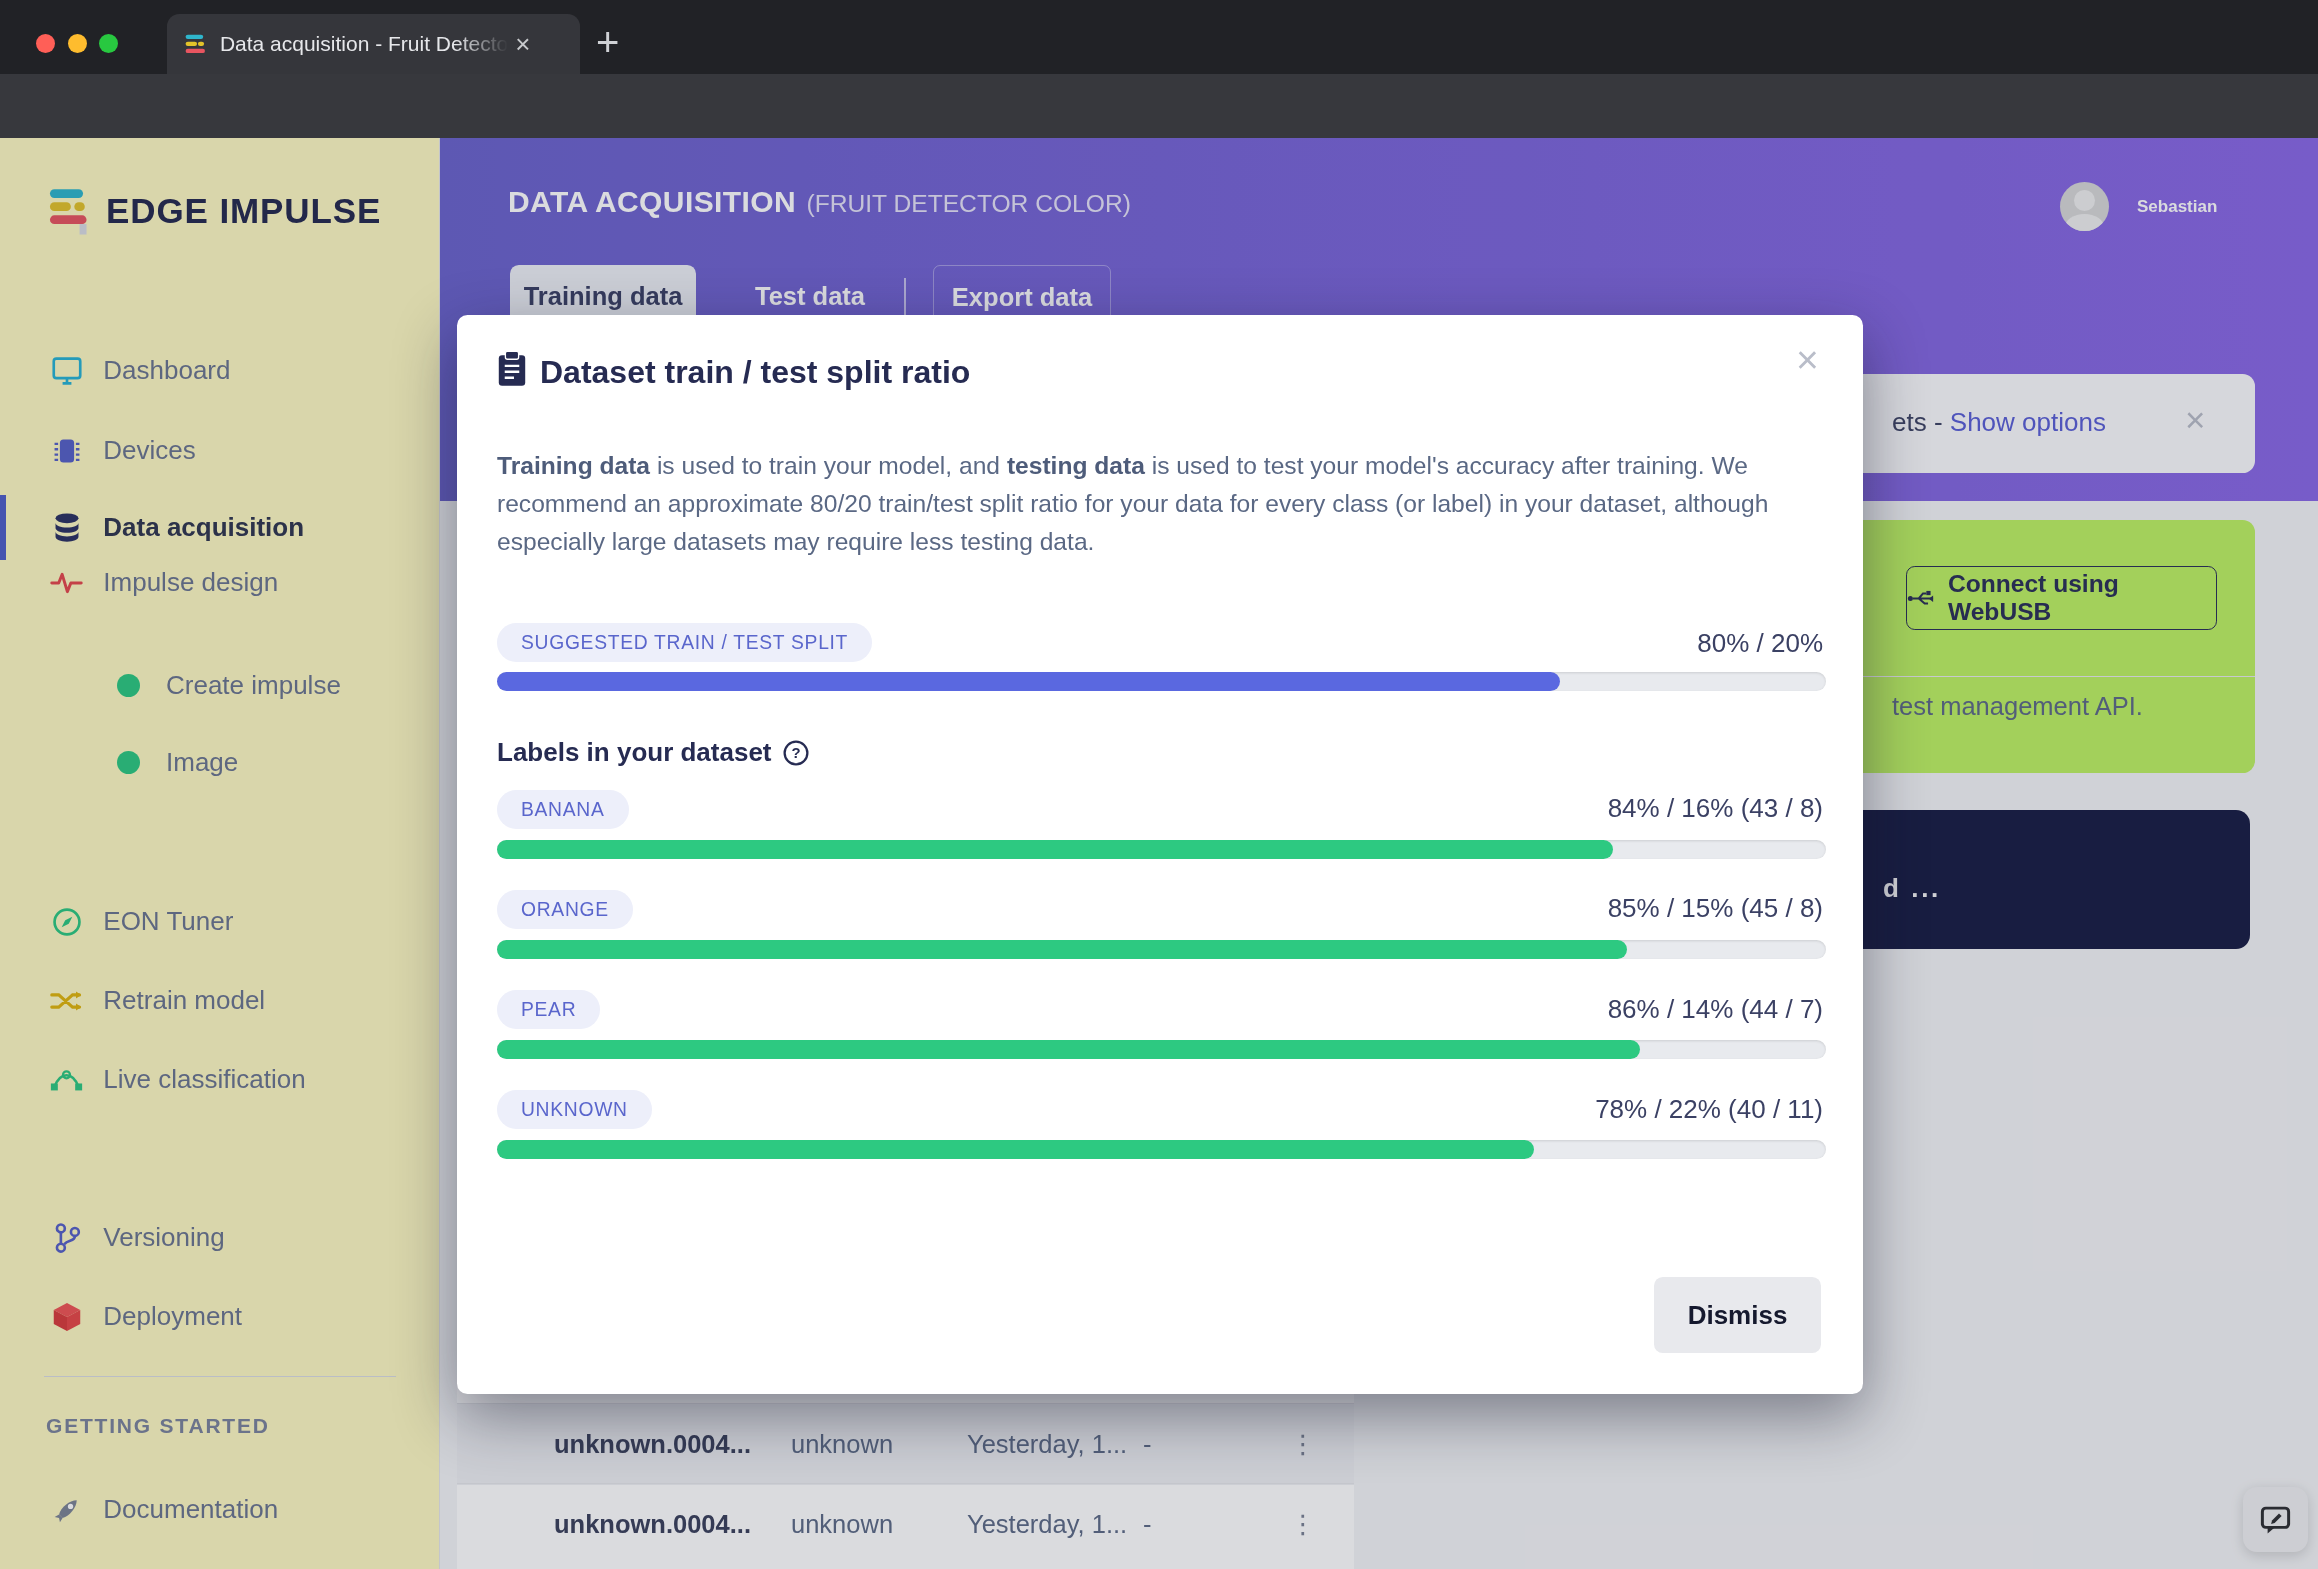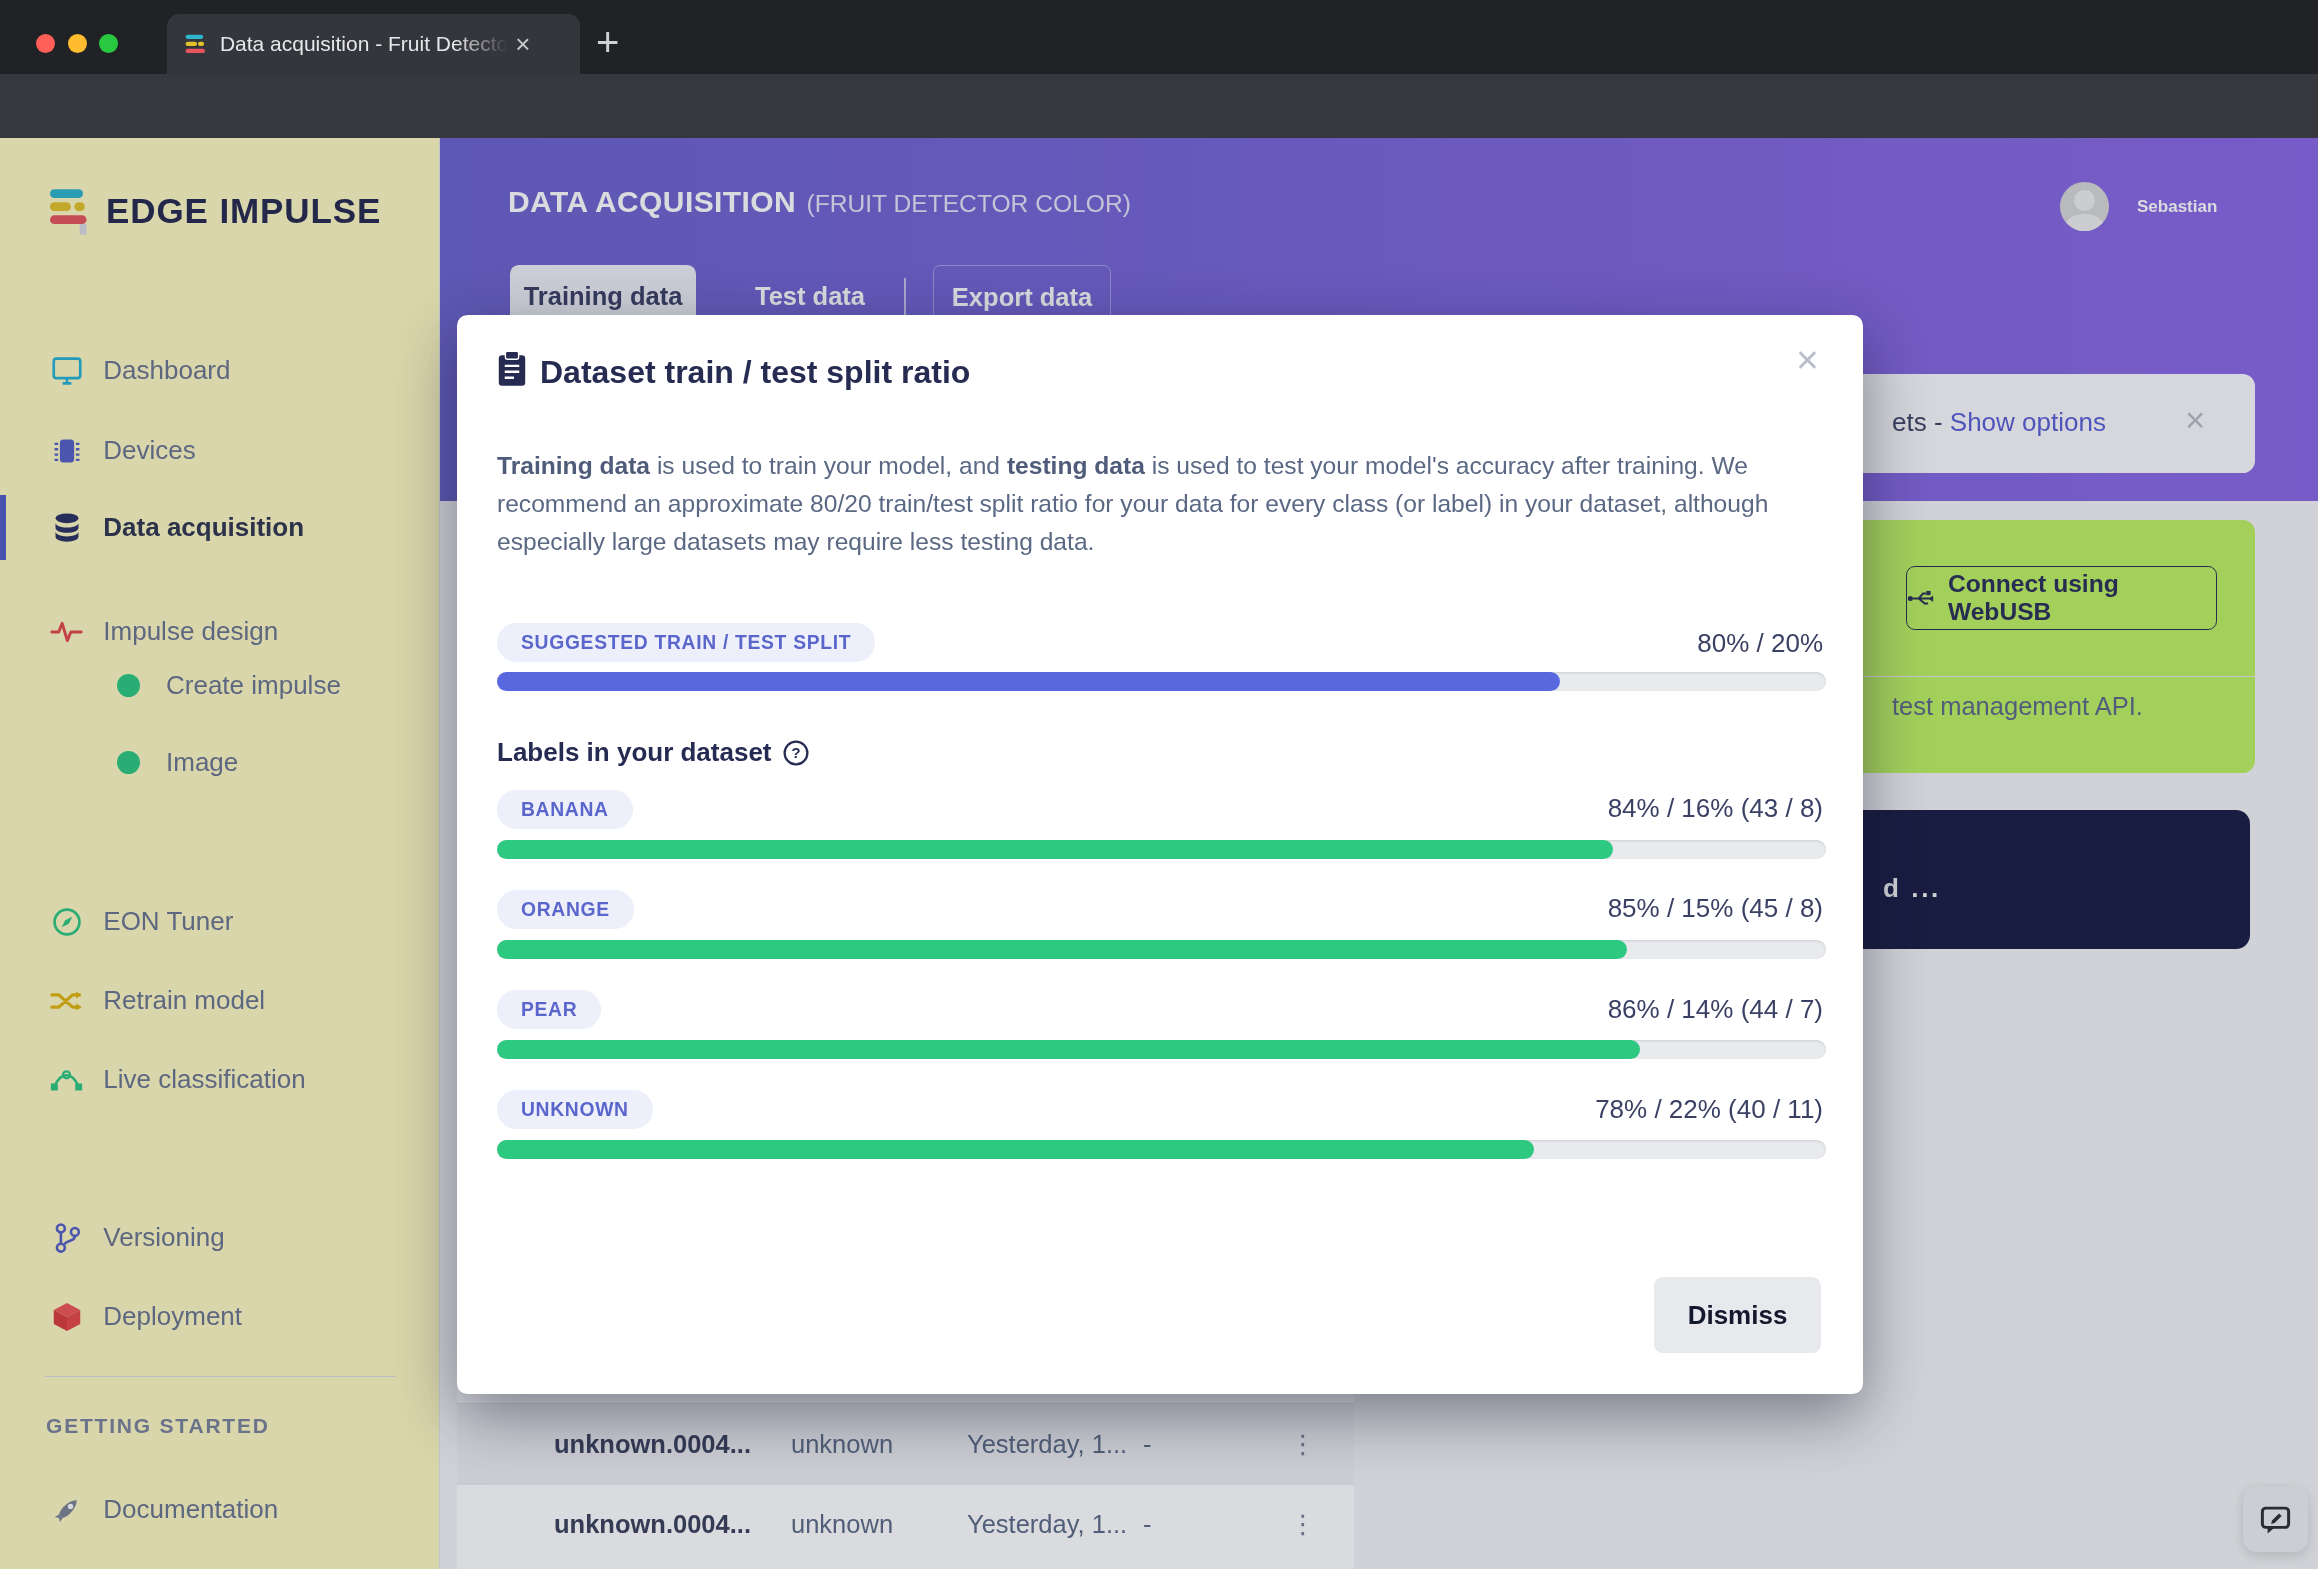--- a/index.html
+++ b/index.html
@@ -106,21 +106,21 @@
       display:flex;align-items:center;justify-content:center;z-index:30;cursor:pointer;box-shadow:0 3.5px 12.3px rgba(0,0,0,.15);}
 
   
   .modal{position:absolute;left:457px;top:315px;width:1406px;height:1079px;background:#fff;border-radius:10.5px;
       box-shadow:0 21px 62px rgba(18,20,40,.45);z-index:50;}
   .m-title{position:absolute;left:83px;top:39px;font-size:32px;font-weight:bold;color:#262b52;}
   .m-close{position:absolute;left:1339px;top:24.6px;font-size:39px;color:#b9bdc9;line-height:39px;cursor:pointer;}
   .m-para{position:absolute;left:40px;top:132px;width:1329px;font-size:24.6px;line-height:38px;color:#5a6884;}
   .m-para b{color:#4e5c7a;}
   .pill{position:absolute;height:39px;line-height:39px;border-radius:19.3px;background:#edeffa;color:#5a66cc;
-      font-size:19.3px;font-weight:bold;letter-spacing:0.7px;padding:0 24px;}
+      font-size:19.3px;font-weight:normal;letter-spacing:0.7px;padding:0 24px;}
   .val{position:absolute;right:40px;font-size:26px;color:#3b4164;}
   .bar{position:absolute;left:40px;width:1329px;height:19.3px;border-radius:9.7px;background:#e8eaee;
       box-shadow:inset 0 0.9px 2.6px rgba(0,0,0,.12);}
   .bar .fill{height:19.3px;border-radius:9.7px;}
   .fill.indigo{background:#5a68e0;}
   .fill.green{background:#2dc981;}
   .m-h2{position:absolute;left:40px;top:422px;font-size:26px;font-weight:bold;color:#262b52;display:flex;align-items:center;}
   .dismiss{position:absolute;left:1197px;top:962px;width:167px;height:76px;border-radius:8.8px;background:#e8e9ed;
       display:flex;align-items:center;justify-content:center;font-size:26px;font-weight:bold;color:#15192e;cursor:pointer;}
 </style>
@@ -225,21 +225,21 @@
         <svg width="30" height="32" viewBox="0 0 34 36">
             <ellipse cx="17" cy="7" rx="13" ry="5.5" fill="#2b3162"></ellipse>
             <path d="M4 13 a13 5.5 0 0 0 26 0 v0" fill="none"></path>
             <path d="M4 12c0 3 5.8 5.5 13 5.5S30 15 30 12v6c0 3-5.8 5.5-13 5.5S4 21 4 18z" fill="#2b3162"></path>
             <path d="M4 22c0 3 5.8 5.5 13 5.5S30 25 30 22v6c0 3-5.8 5.5-13 5.5S4 31 4 28z" fill="#2b3162"></path>
           </svg>
       </span>
       <span class="lbl">Data acquisition</span>
     </div>
 
-    <div class="nav-item" style="top:461px">
+    <div class="nav-item" style="top:412px">
       <span class="ico">
         <svg width="33" height="26" viewBox="0 0 38 30">
             <polyline points="2,15 10,15 14,5 20,25 24,15 36,15" fill="none" stroke="#e5484d" stroke-width="3.4" stroke-linecap="round" stroke-linejoin="round"></polyline>
           </svg>
       </span>
       <span class="lbl">Impulse design</span>
     </div>
 
     <div class="nav-item sub" style="top:592px">
       <span class="dot"></span>

